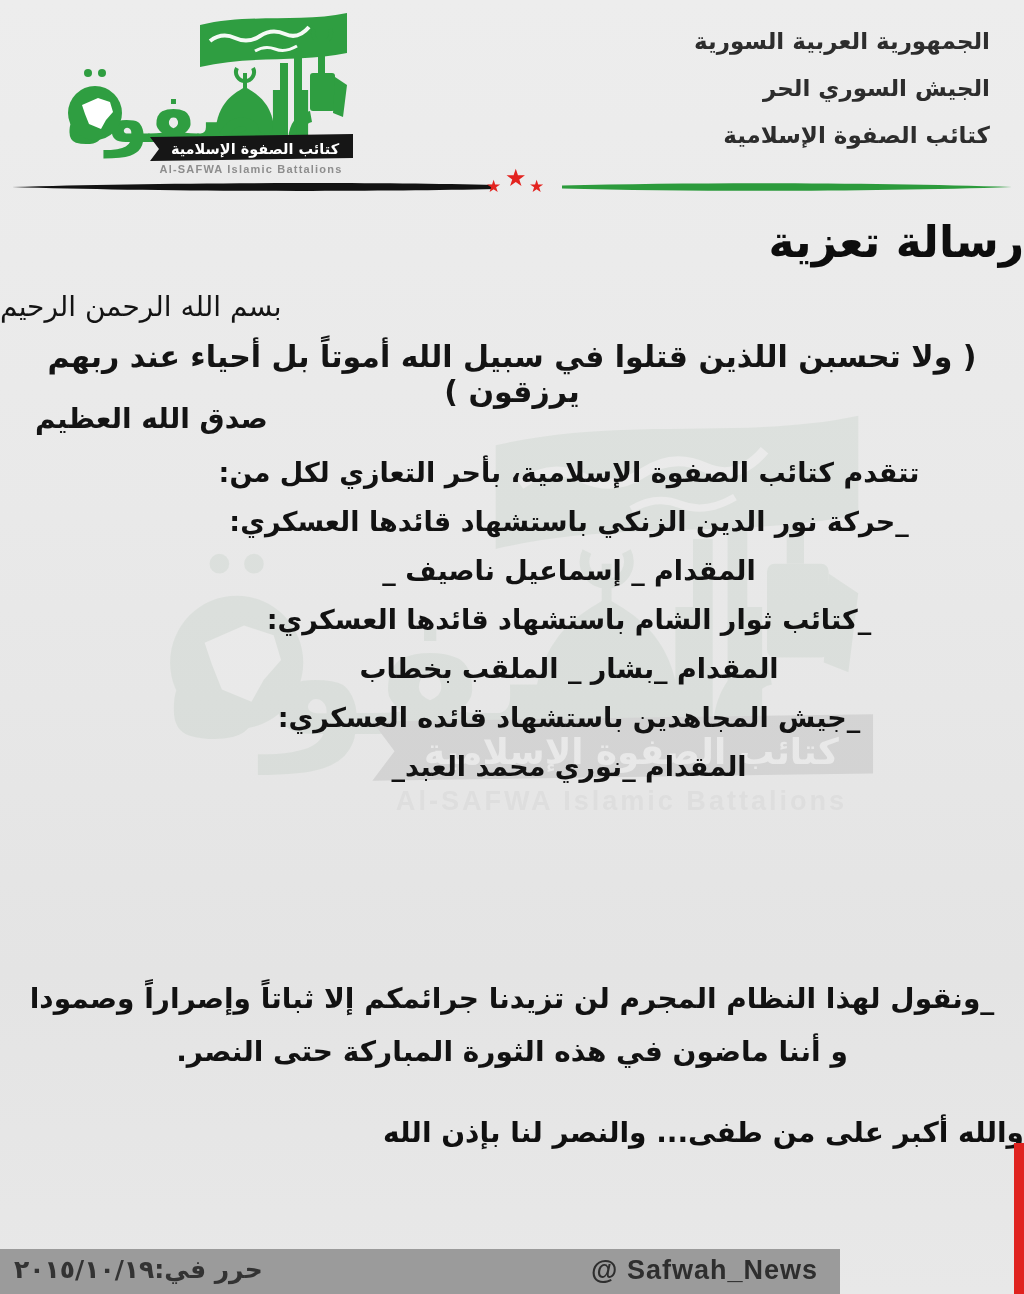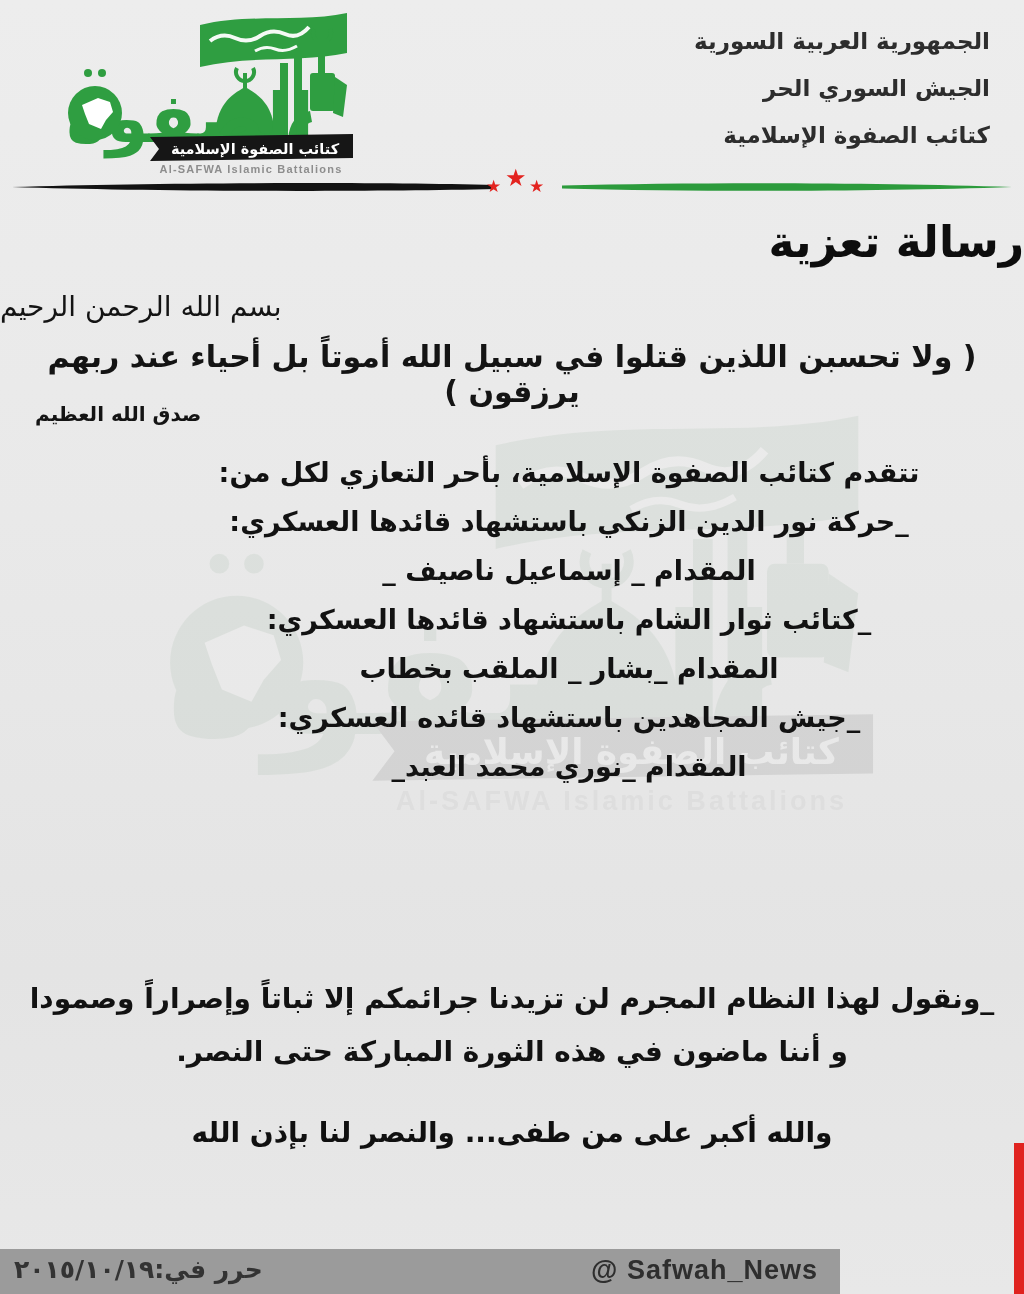--- a/index.html
+++ b/index.html
@@ -27,35 +27,35 @@
   .star.s2{left:505px;top:1px;font-size:24px;}
   .star.s3{left:529px;top:13px;font-size:17px;}
   
   .title{position:absolute;top:216px;left:0;width:100%;text-align:right;
          font-size:44px;font-weight:bold;color:#0d0d0d;direction:rtl;}
   .basmala{position:absolute;top:290px;left:0;width:100%;text-align:left;
          font-size:28px;font-weight:normal;direction:rtl;}
   .verse{position:absolute;top:339px;left:0;width:100%;text-align:center;
          font-size:30px;font-weight:bold;direction:rtl;}
   .attribution{position:absolute;top:402px;left:35px;
-         font-size:20px;font-weight:bold;direction:rtl;}
+         font-size:28px;font-weight:bold;direction:rtl;}
   .body-list{
     position:absolute;top:448px;left:150px;right:36px;
     direction:rtl;font-weight:bold;font-size:27px;line-height:49px;color:#121212;
   }
   .body-list .line-right{text-align:center;}
   .body-list .line-center{text-align:center;}
   .para{
     position:absolute;left:28px;right:28px;
     direction:rtl;text-align:center;
     font-weight:bold;font-size:28px;line-height:53px;color:#121212;
   }
   .para.p1{top:820px;}
   .para.p2{top:972px;}
-  .closing{position:absolute;top:1116px;left:0;width:100%;text-align:center;
+  .closing{position:absolute;top:1116px;left:0;width:100%;text-align:right;
          direction:rtl;font-size:28px;font-weight:bold;color:#101010;}
   
   .watermark{
     position:absolute;left:138px;top:396px;width:740px;
     opacity:0.085;filter:grayscale(60%);pointer-events:none;
   }
   
   .footer{position:absolute;left:0;bottom:0;width:840px;height:45px;background:#9b9b9b;}
   .footer .date{
     position:absolute;left:14px;top:6px;

